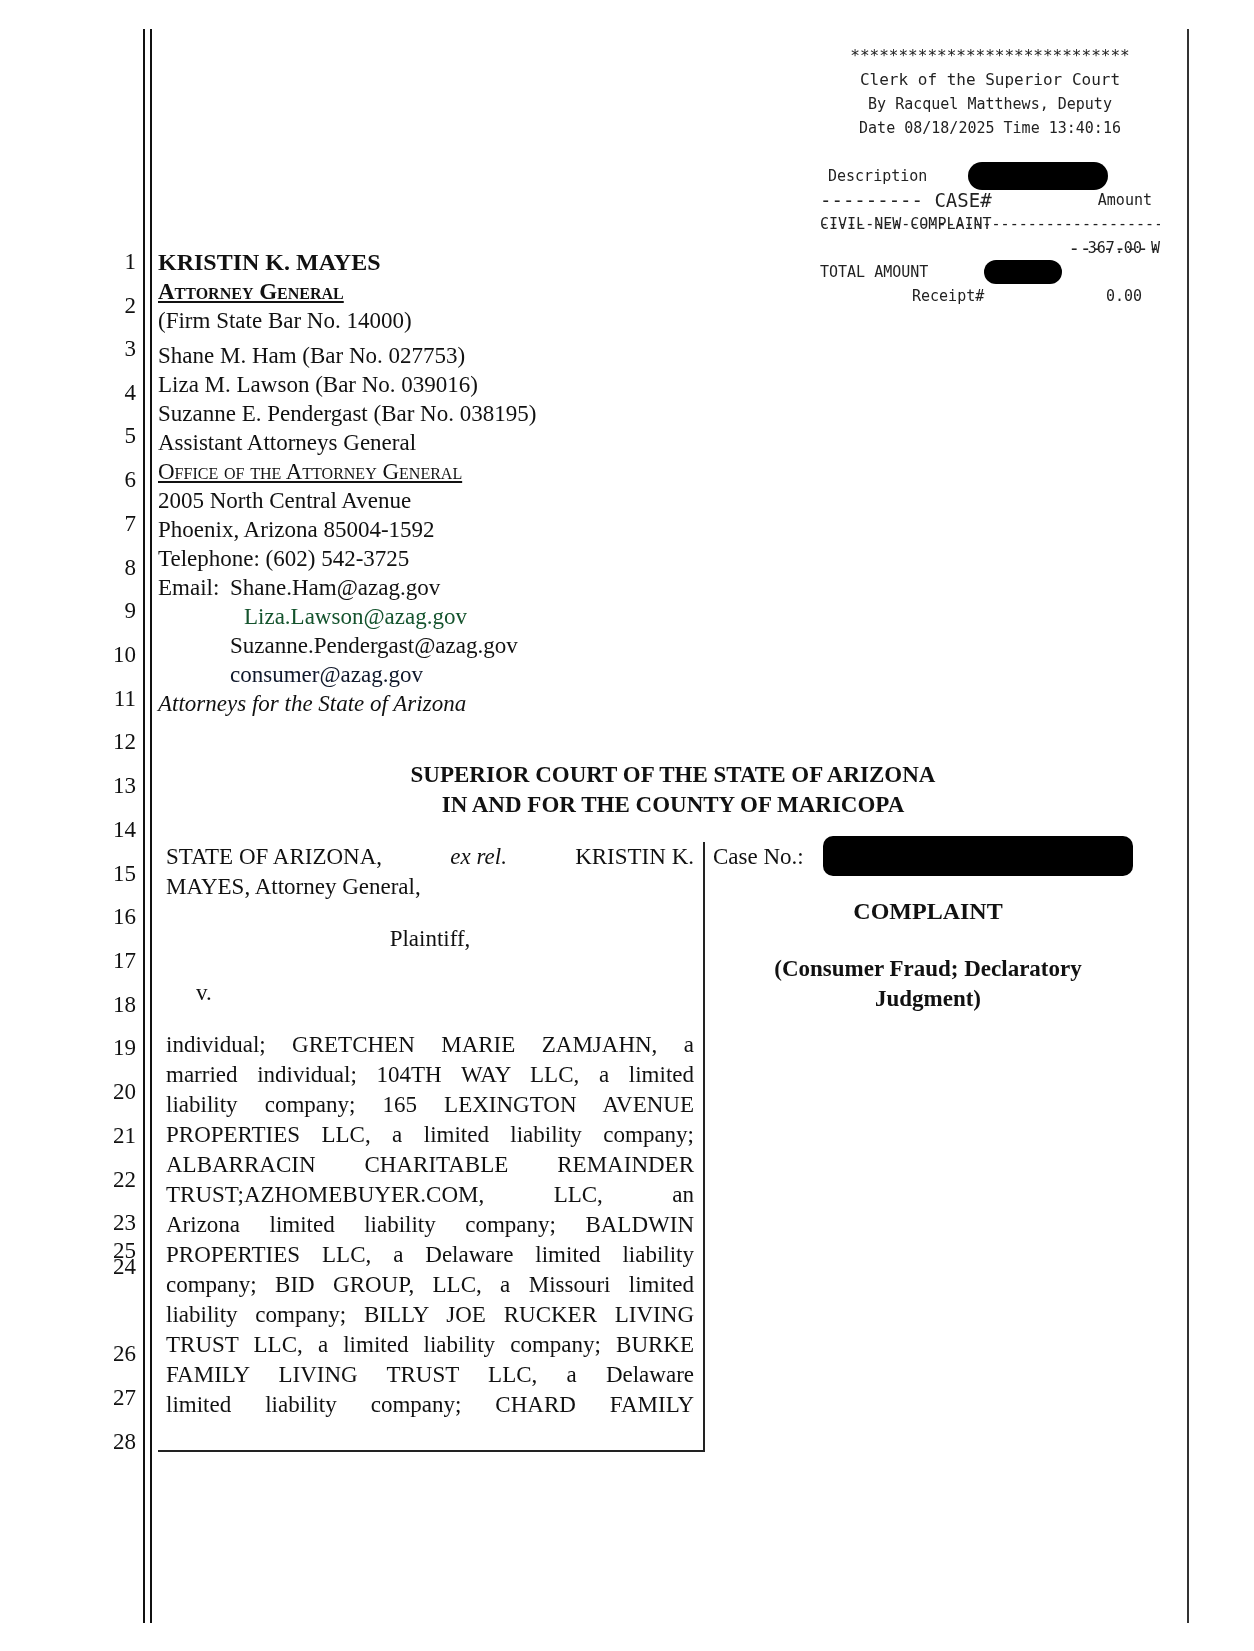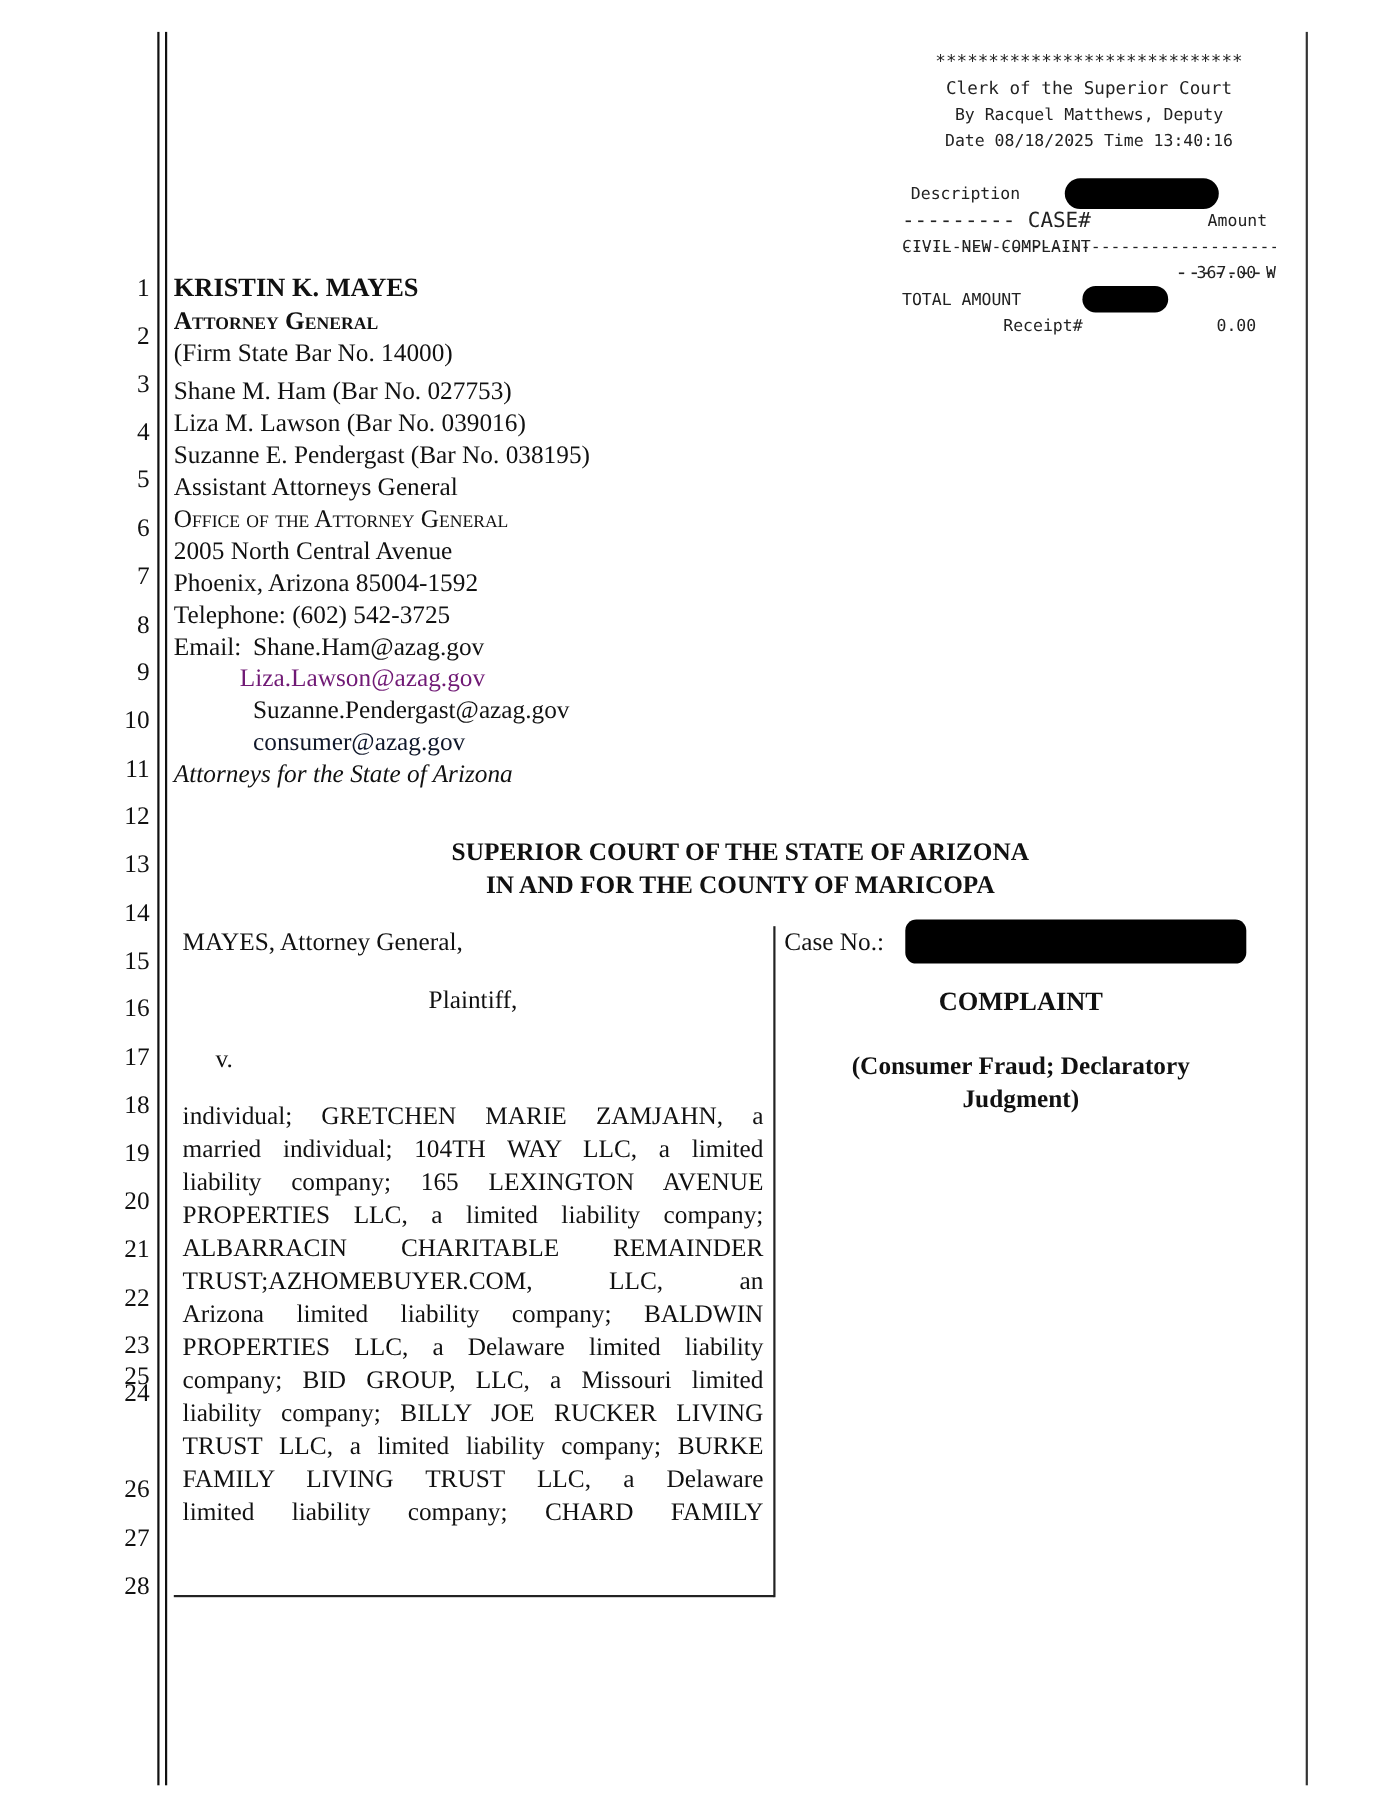--- a/index.html
+++ b/index.html
@@ -19,21 +19,21 @@
 
     
     .stamp { position: absolute; left: 820px; top: 44px; width: 340px; font-size: 16px; line-height: 24px; color: #222; }
     .stamp .row { white-space: pre; height: 24px; position: relative; }
     .stamp .center { text-align: center; }
     .redact { display: inline-block; background: #000; border-radius: 14px; vertical-align: middle; }
 
     
     .hdr { position: absolute; left: 158px; font-size: 23px; line-height: 30px; white-space: nowrap; }
     .bold { font-weight: bold; }
-    .smallcaps { font-variant: small-caps; }
+    .smallcaps { font-variant: small-caps; text-decoration: underline; }
     .ital { font-style: italic; }
     .u { }
 
     .court { position: absolute; left: 158px; width: 1030px; text-align: center; font-size: 23px; font-weight: bold; line-height: 30px; }
 
     
     .caption-left { position: absolute; left: 166px; top: 842px; width: 528px; font-size: 23px; line-height: 30px; text-align: justify; }
     .caption-bottom { position: absolute; left: 158px; top: 1450px; width: 546px; height: 2px; background: #222; }
     .caption-divider { position: absolute; left: 703px; top: 842px; width: 2px; height: 610px; background: #222; }
     .caption-right { position: absolute; left: 713px; top: 842px; width: 430px; font-size: 23px; line-height: 30px; }
@@ -115,29 +115,34 @@
   <div class="hdr" style="top:341px">Shane M. Ham (Bar No. 027753)</div>
   <div class="hdr" style="top:370px">Liza M. Lawson (Bar No. 039016)</div>
   <div class="hdr" style="top:399px">Suzanne E. Pendergast (Bar No. 038195)</div>
   <div class="hdr" style="top:428px">Assistant Attorneys General</div>
   <div class="hdr smallcaps" style="top:457px">Office of the Attorney General</div>
   <div class="hdr" style="top:486px">2005 North Central Avenue</div>
   <div class="hdr" style="top:515px">Phoenix, Arizona 85004-1592</div>
   <div class="hdr" style="top:544px">Telephone: (602) 542-3725</div>
   <div class="hdr" style="top:573px">Email:</div>
   <a class="hdr u" style="top:573px;left:230px;color:#111">Shane.Ham@azag.gov</a>
-  <a class="hdr u" style="top:602px;left:218px;color:#701a75">Liza.Lawson@azag.gov</a>
+  <a class="hdr u" style="top:602px;left:244px;color:#14532d">Liza.Lawson@azag.gov</a>
   <a class="hdr u" style="top:631px;left:230px;color:#111">Suzanne.Pendergast@azag.gov</a>
   <a class="hdr u" style="top:660px;left:230px;color:#0f172a">consumer@azag.gov</a>
   <div class="hdr ital" style="top:689px">Attorneys for the State of Arizona</div>
 
   <div class="court" style="top:790px">IN AND FOR THE COUNTY OF MARICOPA</div>
   <div class="court" style="top:760px">SUPERIOR COURT OF THE STATE OF ARIZONA</div>
 
   <div class="caption-left">
+    <div style="display:flex;justify-content:space-between">
+      <span>STATE OF ARIZONA,</span>
+      <span class="ital">ex rel.</span>
+      <span>KRISTIN K.</span>
+    </div>
     <div>MAYES, Attorney General,</div>
     <div style="height:22px"></div>
     <div style="text-align:center">Plaintiff,</div>
     <div style="height:24px"></div>
     <div style="padding-left:30px">v.</div>
     <div style="height:22px"></div>
     <div class="para">
       <span>individual; GRETCHEN MARIE ZAMJAHN, a</span>
       <span>married individual; 104TH WAY LLC, a limited</span>
       <span>liability company; 165 LEXINGTON AVENUE</span>

